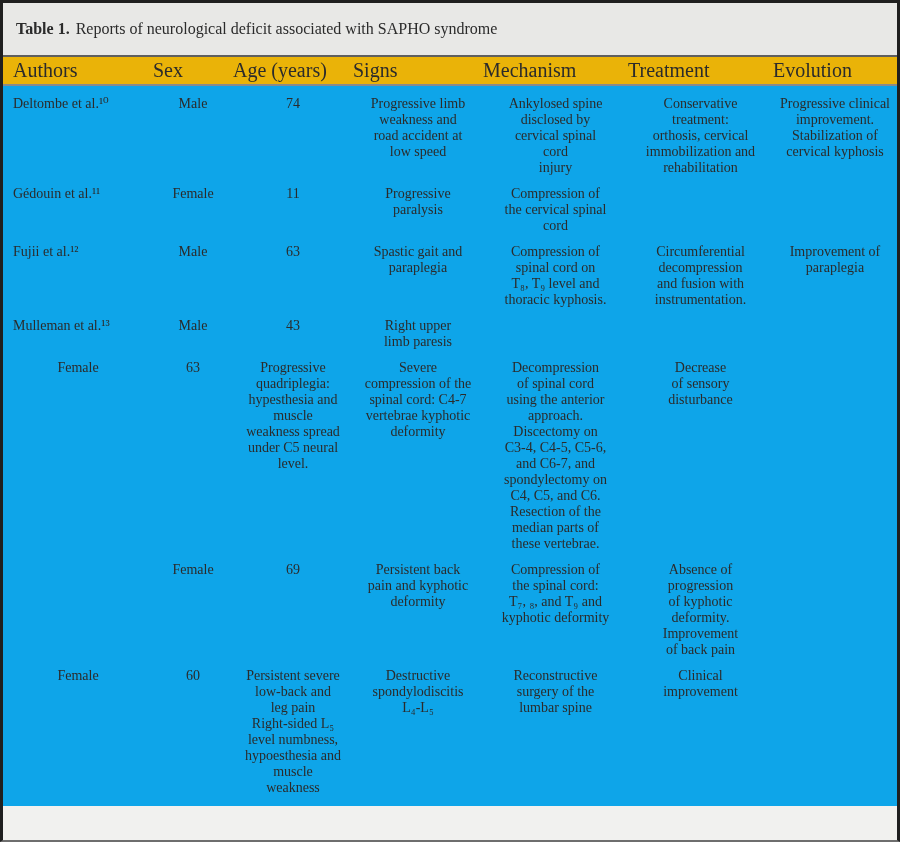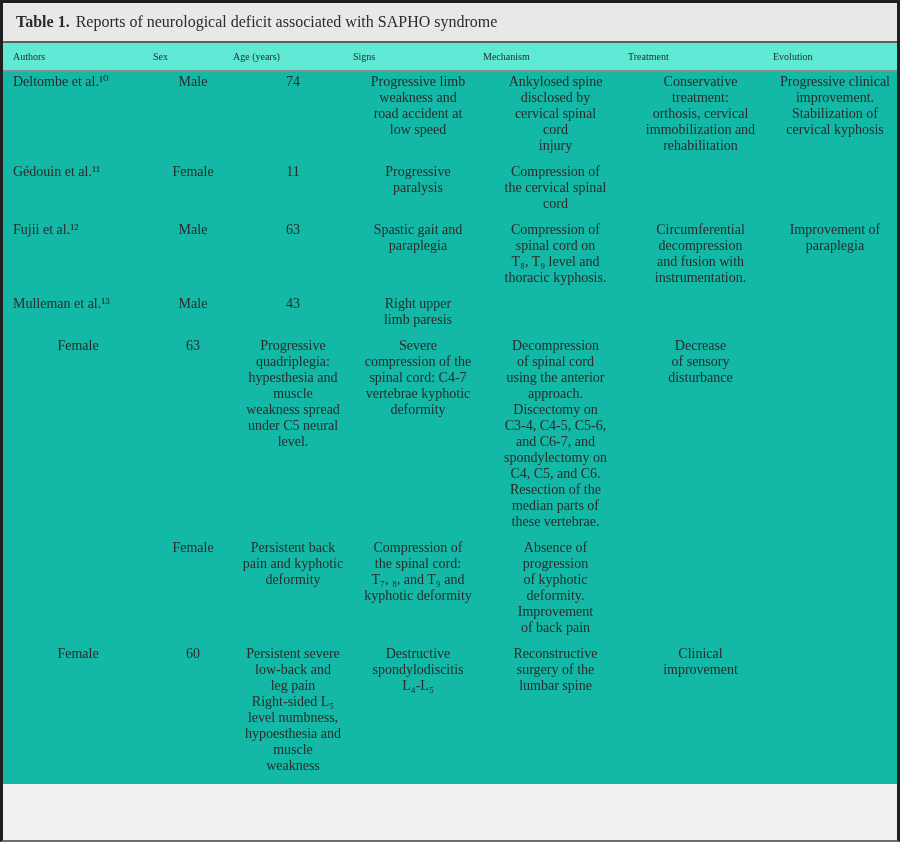--- a/index.html
+++ b/index.html
@@ -8,38 +8,38 @@
     background:#f1f1ef;
     border-left:3px solid #1f1f1f;
     border-right:3px solid #1f1f1f;
     border-top:3px solid #1f1f1f;
     border-bottom:2px solid #6e6e6e;
     font-family:"Liberation Serif","DejaVu Serif",serif;
     color:#2b2b2b;
     overflow:hidden;
   }
   .titlebar{
-    height:40px;background:#e8e8e6;
+    height:54px;background:#e8e8e6;
     border-bottom:2px solid #5f5f5f;
     display:flex;align-items:center;
     padding-left:13px;box-sizing:border-box;
     font-size:16px;
   }
   .titlebar .tlabel{font-weight:bold;margin-right:6px;}
   .thead{
-    background:#5eead4;
+    background:#eab308;
     border-bottom:2px solid #8a8a8a;
     display:grid;
     grid-template-columns:150px 80px 120px 130px 145px 145px 124px;
     height:27px;align-items:center;
-    font-size:10px;
+    font-size:20px;
   }
   .thead .hcell{}
   .thead .hcell.left{text-align:left;padding-left:10px;}
-  .tbody{padding-top:2px;background:#14b8a6;}
+  .tbody{padding-top:10px;background:#0ea5e9;}
   .trow{
     display:grid;
     grid-template-columns:150px 80px 120px 130px 145px 145px 124px;
     padding-bottom:10px;
   }
   .cell{
     font-size:14px;line-height:16px;
     text-align:center;white-space:pre-line;
   }
   .cell.authors{text-align:left;padding-left:10px;}
@@ -159,20 +159,21 @@
 median parts of
 these vertebrae.</div>
       <div class="cell">Decrease
 of sensory
 disturbance</div>
     </div>
 
     <div class="trow">
       <div class="cell authors"></div>
       <div class="cell">Female</div>
+      <div class="cell">69</div>
       <div class="cell">Persistent back
 pain and kyphotic
 deformity</div>
       <div class="cell">Compression of
 the spinal cord:
 T₇, ₈, and T₉ and
 kyphotic deformity</div>
       <div class="cell">Absence of
 progression
 of kyphotic

